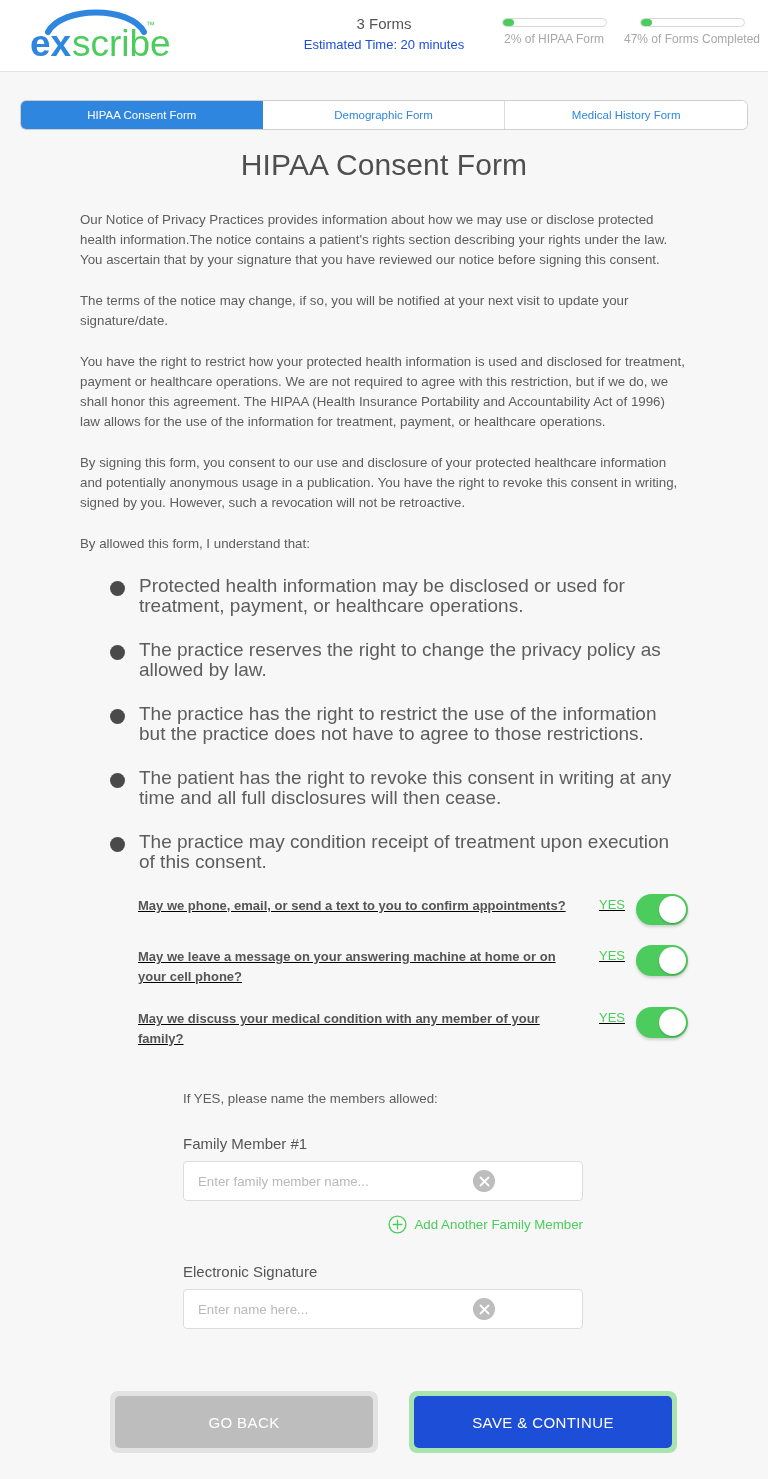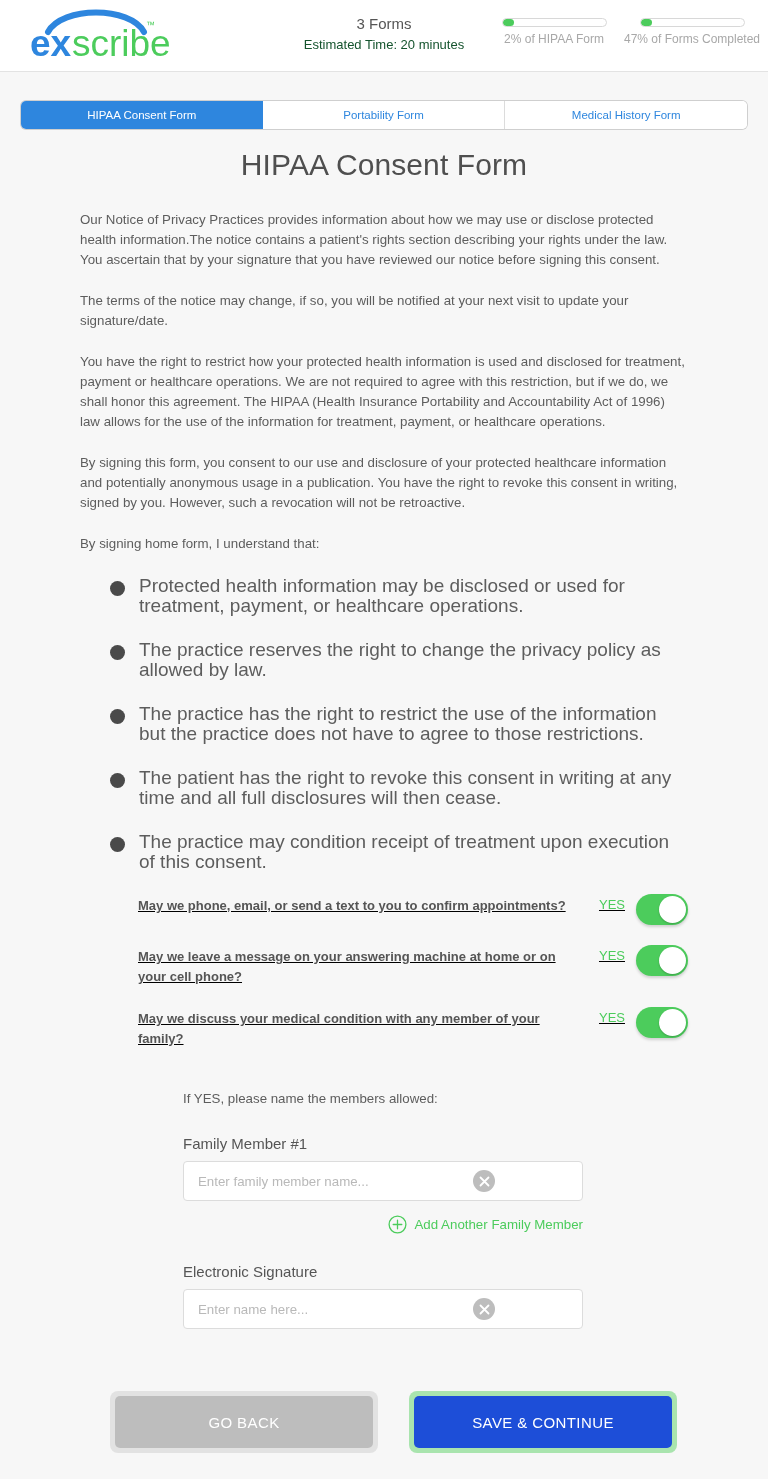--- a/index.html
+++ b/index.html
@@ -43,21 +43,21 @@
     text-align: center;
     pointer-events: none;
   }
   .forms-count {
     font-size: 15px;
     color: #555555;
     line-height: 20px;
   }
   .est-time {
     font-size: 13px;
-    color: #14532d;
+    color: #1d4ed8;
     line-height: 18px;
     margin-top: 2px;
   }
 
   .progress-group {
     position: absolute;
     top: 18px;
     display: flex;
     flex-direction: column;
     align-items: center;
@@ -365,34 +365,34 @@
     <div class="progress-group g2">
       <div class="pbar">
         <div class="fill"></div>
       </div>
       <div class="pbar-label">47% of Forms Completed</div>
     </div>
   </div>
 
   <div class="tabs">
     <div class="tab active">HIPAA Consent Form</div>
-    <div class="tab">Portability Form</div>
+    <div class="tab">Demographic Form</div>
     <div class="tab">Medical History Form</div>
   </div>
 
   <div class="content">
 
     <h1 class="form-title">HIPAA Consent Form</h1>
 
     <div class="body-text">
       <p class="para">Our Notice of Privacy Practices provides information about how we may use or disclose protected health information.The notice contains a patient's rights section describing your rights under the law. You ascertain that by your signature that you have reviewed our notice before signing this consent.</p>
       <p class="para">The terms of the notice may change, if so, you will be notified at your next visit to update your signature/date.</p>
       <p class="para">You have the right to restrict how your protected health information is used and disclosed for treatment, payment or healthcare operations. We are not required to agree with this restriction, but if we do, we shall honor this agreement. The HIPAA (Health Insurance Portability and Accountability Act of 1996) law allows for the use of the information for treatment, payment, or healthcare operations.</p>
       <p class="para">By signing this form, you consent to our use and disclosure of your protected healthcare information and potentially anonymous usage in a publication. You have the right to revoke this consent in writing, signed by you. However, such a revocation will not be retroactive.</p>
-      <p class="para last">By signing home form, I understand that:</p>
+      <p class="para last">By allowed this form, I understand that:</p>
     </div>
 
     <div class="bullets">
       <div class="bullet-item">
         <span class="bullet-dot"></span>
         <span class="bullet-text">Protected health information may be disclosed or used for treatment, payment, or healthcare operations.</span>
       </div>
       <div class="bullet-item">
         <span class="bullet-dot"></span>
         <span class="bullet-text">The practice reserves the right to change the privacy policy as allowed by law.</span>

